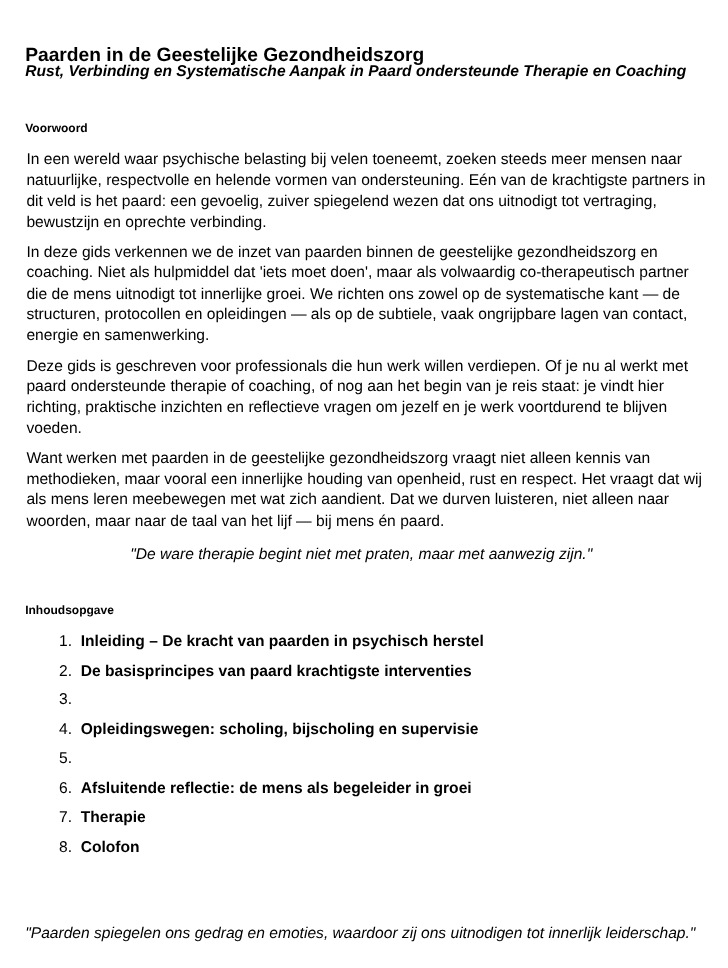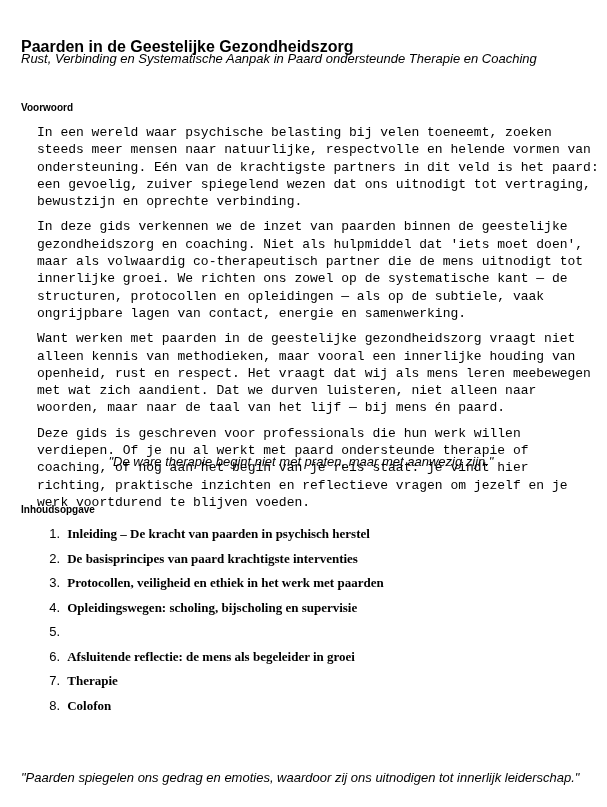--- a/index.html
+++ b/index.html
@@ -7,69 +7,69 @@
     width: 607px; height: 807px; overflow: hidden; position: relative;
     font-family: "Liberation Sans", sans-serif; color: #000000;
   }
   .page { position: absolute; left: 21px; top: 0; width: 570px; }
   h1 {
     position: absolute; left: 0; top: 36px; margin: 0;
     font-size: 16px; font-weight: bold; line-height: 22px; white-space: nowrap;
   }
   .subtitle {
     position: absolute; left: 0; top: 51px; margin: 0;
-    font-size: 13px; font-weight: normal; font-style: italic; line-height: 16px; white-space: nowrap;
+    font-size: 13px; font-weight: bold; font-style: italic; line-height: 16px; white-space: nowrap;
   }
   h2 {
     margin: 0; font-size: 10px; font-weight: bold; line-height: 16px;
   }
   .voorwoord-heading { position: absolute; left: 0; top: 100px; }
-  .paras { position: absolute; left: 16px; top: 124px; width: 566px; font-family: Liberation Mono, monospace; }
+  .paras { position: absolute; left: 1px; top: 124px; width: 566px; }
   .paras p {
     margin: 0 0 8px 0; font-size: 13px; line-height: 17.3px;
   }
   .quote {
     position: absolute; left: 0; width: 560px; text-align: center;
     font-size: 13px; font-style: italic; line-height: 16px; margin: 0;
   }
   .quote1 { top: 454px; }
   .quote2 { top: 770px; left: 0; width: 570px; text-align: left; }
   .toc-heading { position: absolute; left: 0; top: 502px; }
   ol.toc {
     position: absolute; left: 0; top: 526px; margin: 0; padding: 0; list-style: none;
   }
   ol.toc li {
     font-size: 13px; line-height: 16px; height: 24.5px; white-space: nowrap;
     display: flex;
   }
   ol.toc .num { width: 39px; text-align: right; padding-right: 0; font-weight: normal; display: inline-block; }
-  ol.toc .lbl { font-weight: bold; margin-left: 0; display: inline-block; font-family: Liberation Serif, serif; }
+  ol.toc .lbl { font-weight: bold; margin-left: 0; display: inline-block; }
 </style>
 </head>
 <body>
 
 <div class="page">
   <h1>Paarden in de Geestelijke Gezondheidszorg</h1>
   <p class="subtitle">Rust, Verbinding en Systematische Aanpak in Paard ondersteunde Therapie en Coaching</p>
 
   <h2 class="voorwoord-heading">Voorwoord</h2>
   <div class="paras">
     <p>In een wereld waar psychische belasting bij velen toeneemt, zoeken steeds meer mensen naar natuurlijke, respectvolle en helende vormen van ondersteuning. Eén van de krachtigste partners in dit veld is het paard: een gevoelig, zuiver spiegelend wezen dat ons uitnodigt tot vertraging, bewustzijn en oprechte verbinding.</p>
     <p>In deze gids verkennen we de inzet van paarden binnen de geestelijke gezondheidszorg en coaching. Niet als hulpmiddel dat 'iets moet doen', maar als volwaardig co-therapeutisch partner die de mens uitnodigt tot innerlijke groei. We richten ons zowel op de systematische kant — de structuren, protocollen en opleidingen — als op de subtiele, vaak ongrijpbare lagen van contact, energie en samenwerking.</p>
+    <p>Deze gids is geschreven voor professionals die hun werk willen verdiepen. Of je nu al werkt met paard ondersteunde therapie of coaching, of nog aan het begin van je reis staat: je vindt hier richting, praktische inzichten en reflectieve vragen om jezelf en je werk voortdurend te blijven voeden.</p>
     <p>Want werken met paarden in de geestelijke gezondheidszorg vraagt niet alleen kennis van methodieken, maar vooral een innerlijke houding van openheid, rust en respect. Het vraagt dat wij als mens leren meebewegen met wat zich aandient. Dat we durven luisteren, niet alleen naar woorden, maar naar de taal van het lijf — bij mens én paard.</p>
-    <p>Deze gids is geschreven voor professionals die hun werk willen verdiepen. Of je nu al werkt met paard ondersteunde therapie of coaching, of nog aan het begin van je reis staat: je vindt hier richting, praktische inzichten en reflectieve vragen om jezelf en je werk voortdurend te blijven voeden.</p>
   </div>
 
   <p class="quote quote1">"De ware therapie begint niet met praten, maar met aanwezig zijn."</p>
 
   <h2 class="toc-heading">Inhoudsopgave</h2>
   <ol class="toc">
     <li><span class="num">1.</span>&nbsp;&nbsp;<span class="lbl">Inleiding – De kracht van paarden in psychisch herstel</span></li>
     <li><span class="num">2.</span>&nbsp;&nbsp;<span class="lbl">De basisprincipes van paard krachtigste interventies</span></li>
-    <li><span class="num">3.</span>&nbsp;&nbsp;<span class="lbl">Protocollen, veiligheid en ethiek in het werk met paarden</span></li>
+    <li><span class="num">3.</span>&nbsp;&nbsp;</li>
     <li><span class="num">4.</span>&nbsp;&nbsp;<span class="lbl">Opleidingswegen: scholing, bijscholing en supervisie</span></li>
     <li><span class="num">5.</span>&nbsp;&nbsp;</li>
     <li><span class="num">6.</span>&nbsp;&nbsp;<span class="lbl">Afsluitende reflectie: de mens als begeleider in groei</span></li>
     <li><span class="num">7.</span>&nbsp;&nbsp;<span class="lbl">Therapie</span></li>
     <li><span class="num">8.</span>&nbsp;&nbsp;<span class="lbl">Colofon</span></li>
   </ol>
 
   <p class="quote quote2">"Paarden spiegelen ons gedrag en emoties, waardoor zij ons uitnodigen tot innerlijk leiderschap."</p>
 </div>
 

